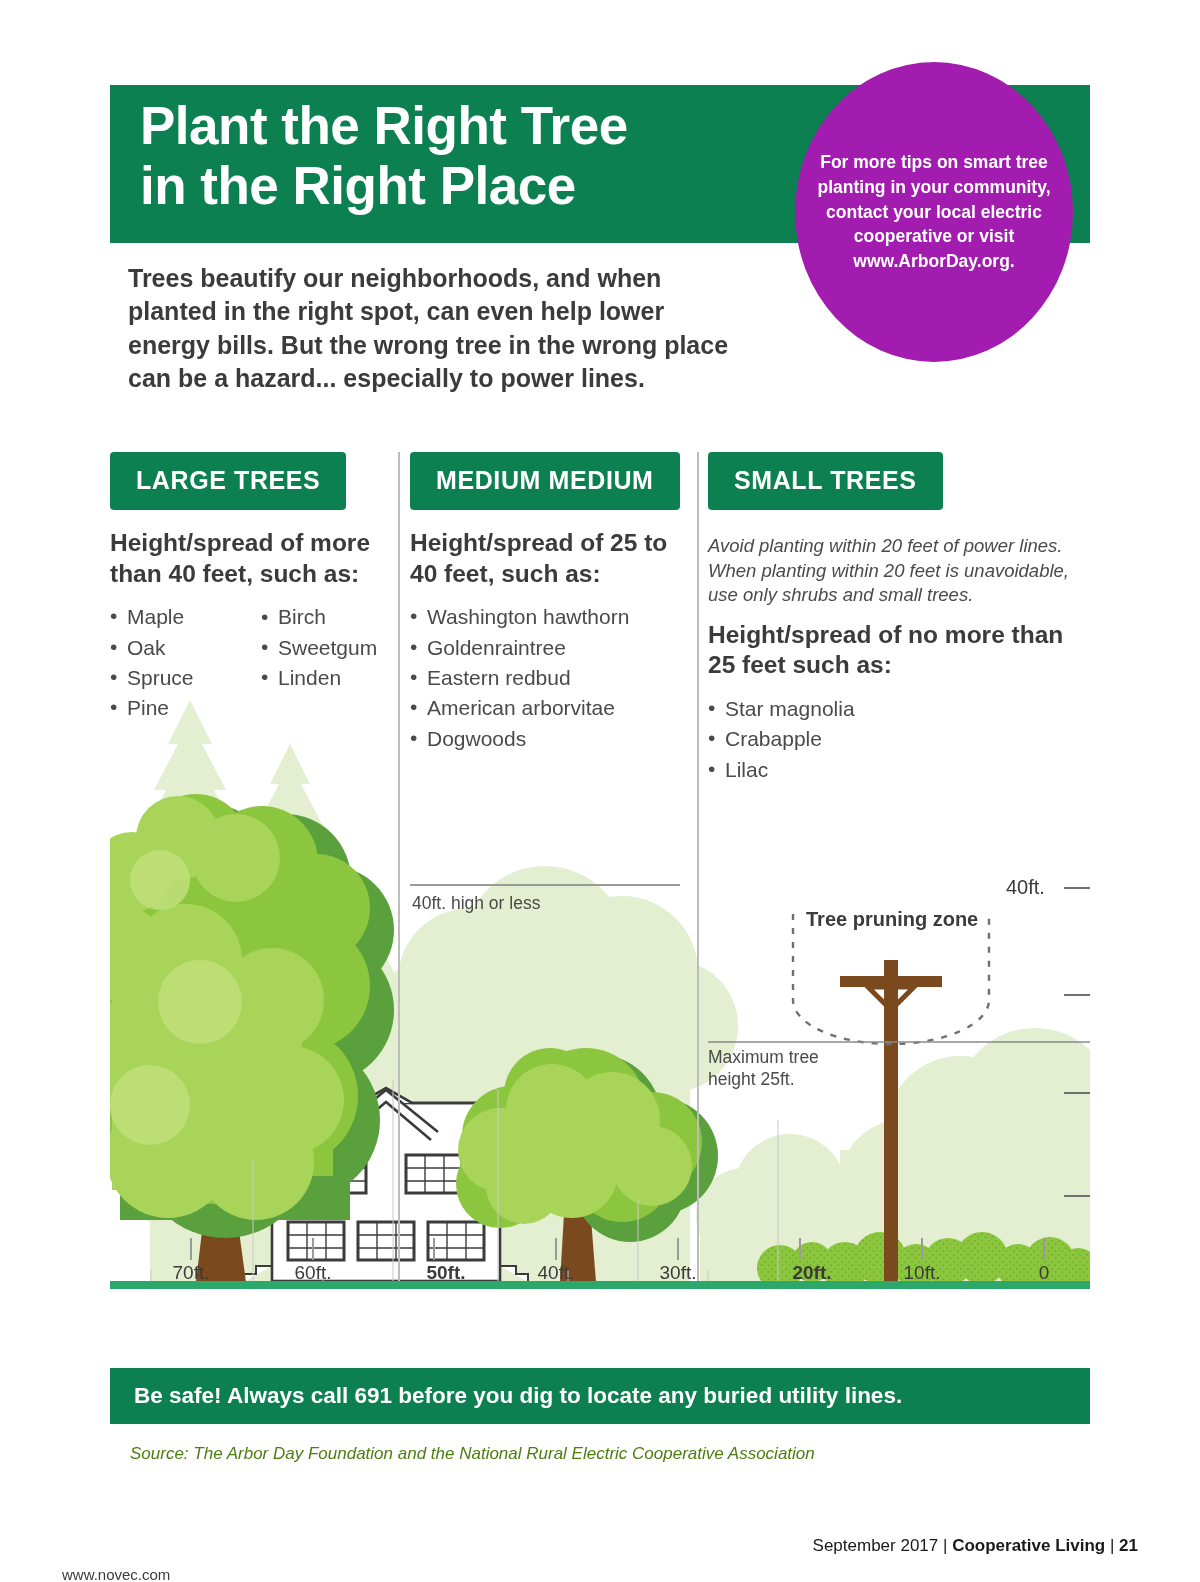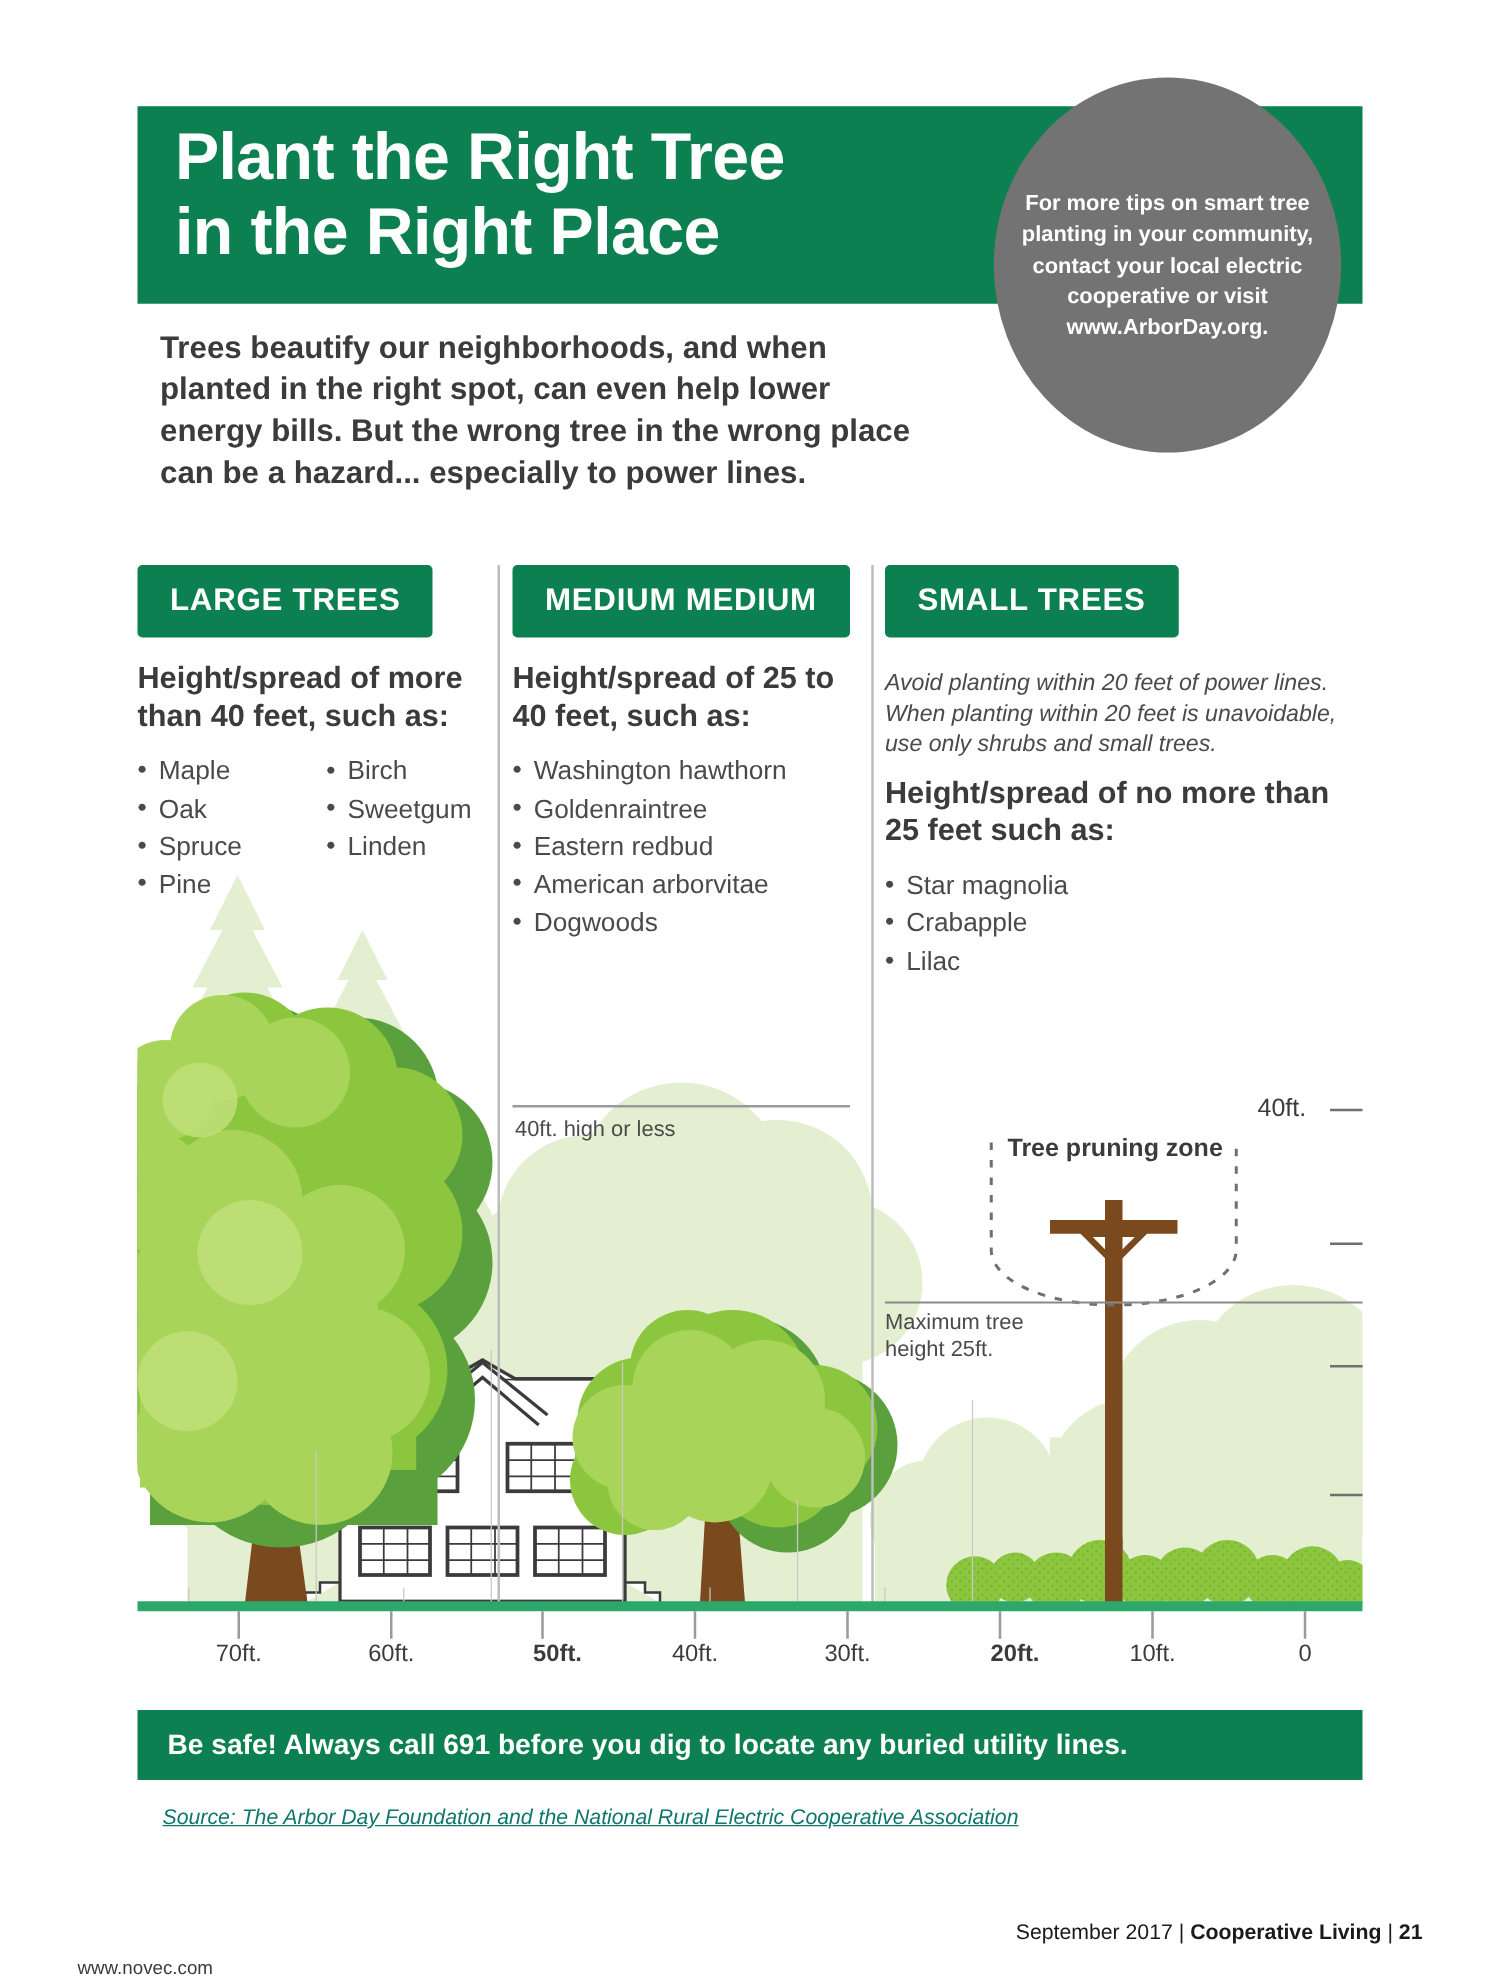--- a/index.html
+++ b/index.html
@@ -17,21 +17,21 @@
   }
   .header-title{
     position:absolute;left:140px;top:96px;width:680px;
     font-size:53px;line-height:1.14;font-weight:bold;color:#ffffff;
     letter-spacing:-0.5px;
   }
   .header-title .l2{display:block;}
 
   .tips-circle{
     position:absolute;left:795px;top:62px;width:278px;height:300px;
-    background:#737373;border-radius:50%;
+    background:#a21caf;border-radius:50%;
     display:flex;align-items:center;justify-content:center;
   }
   .tips-text{
     width:250px;text-align:center;color:#ffffff;
     font-size:17.5px;line-height:1.42;font-weight:bold;
   }
 
   .intro{
     position:absolute;left:128px;top:262px;width:620px;
     font-size:25px;line-height:1.33;font-weight:bold;color:#3b3b3b;
@@ -70,21 +70,21 @@
 
   
   .vdiv{position:absolute;width:2px;background:#bdbdbd;top:452px;height:832px;}
   .vdiv-1{left:398px;}
   .vdiv-2{left:697px;}
   .ground{
     position:absolute;left:110px;top:1281px;width:980px;height:8px;background:#2ca86a;
   }
 
   
-  .ruler{position:absolute;left:110px;top:1289px;width:980px;height:60px;}
+  .ruler{position:absolute;left:110px;top:1238px;width:980px;height:60px;}
   .tick{position:absolute;top:0;width:2px;height:22px;background:#9a9a9a;}
   .tick-lbl{
     position:absolute;top:24px;font-size:19px;color:#3b3b3b;
     transform:translateX(-50%);white-space:nowrap;
   }
   .tick-lbl.bold{font-weight:bold;margin-left:12px;}
 
   
   .rtick{position:absolute;width:26px;height:2px;background:#6f6f6f;}
   .rtick-lbl{position:absolute;font-size:20px;color:#3b3b3b;white-space:nowrap;}
@@ -100,21 +100,21 @@
   .safety-bar{
     position:absolute;left:110px;top:1368px;width:980px;height:56px;
     background:#0c8050;display:flex;align-items:center;
   }
   .safety-text{
     margin-left:24px;color:#fff;font-size:22.5px;font-weight:bold;
   }
   .safety-text .reg{font-weight:bold;}
   .source{
     position:absolute;left:130px;top:1444px;font-size:17px;
-    font-style:italic;color:#0f766e;text-decoration:underline;
+    font-style:italic;color:#4d7c0f;
   }
   .page-foot-left{position:absolute;left:62px;top:1538px;font-size:15px;color:#3b3b3b;margin-top:28px;}
   .page-foot-right{position:absolute;right:62px;top:1536px;font-size:17px;color:#1a1a1a;text-align:right;margin-left:12px;}
   .page-foot-right b{font-weight:bold;}
 </style>
 </head>
 <body>
 
 <div class="page">
 

